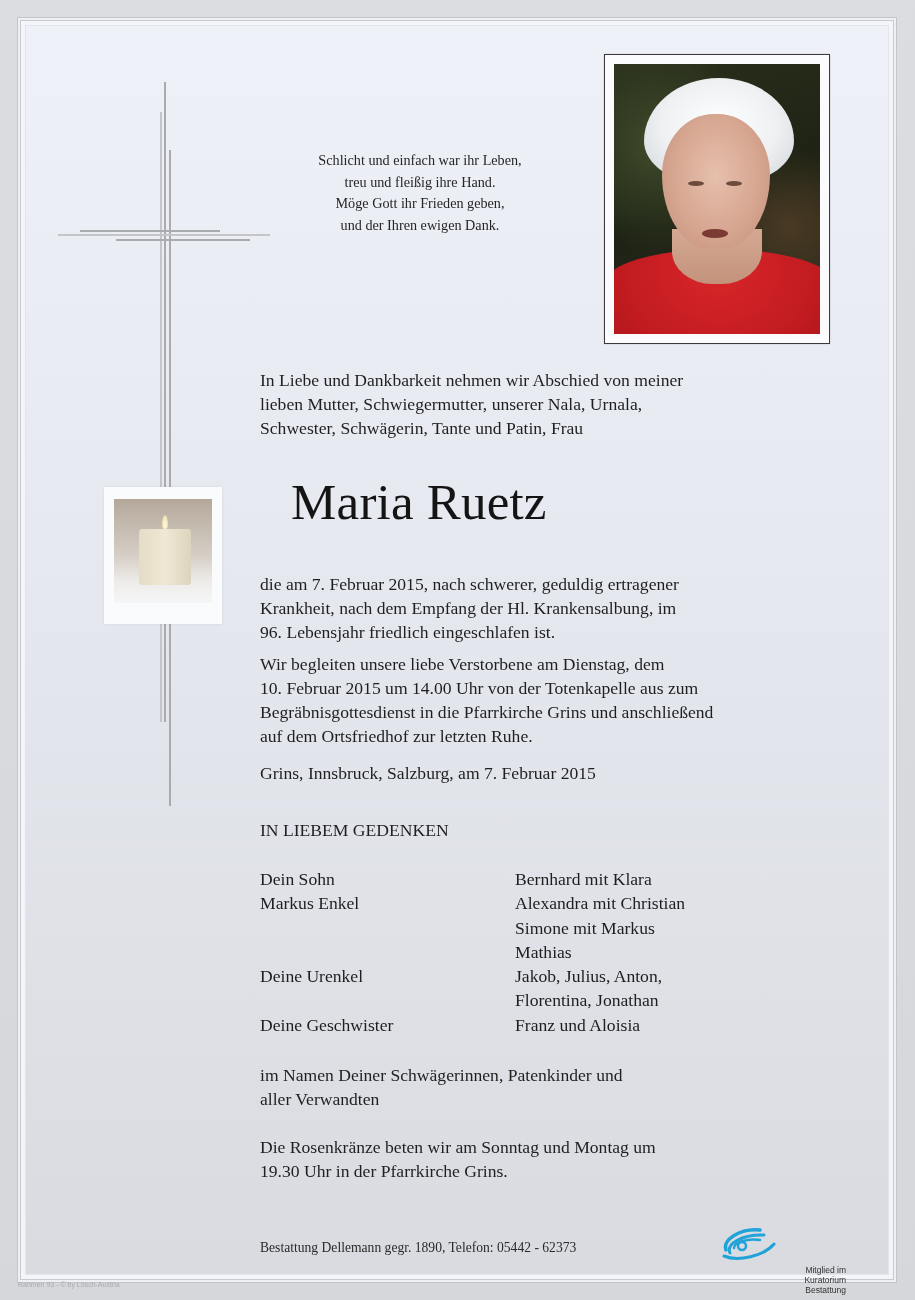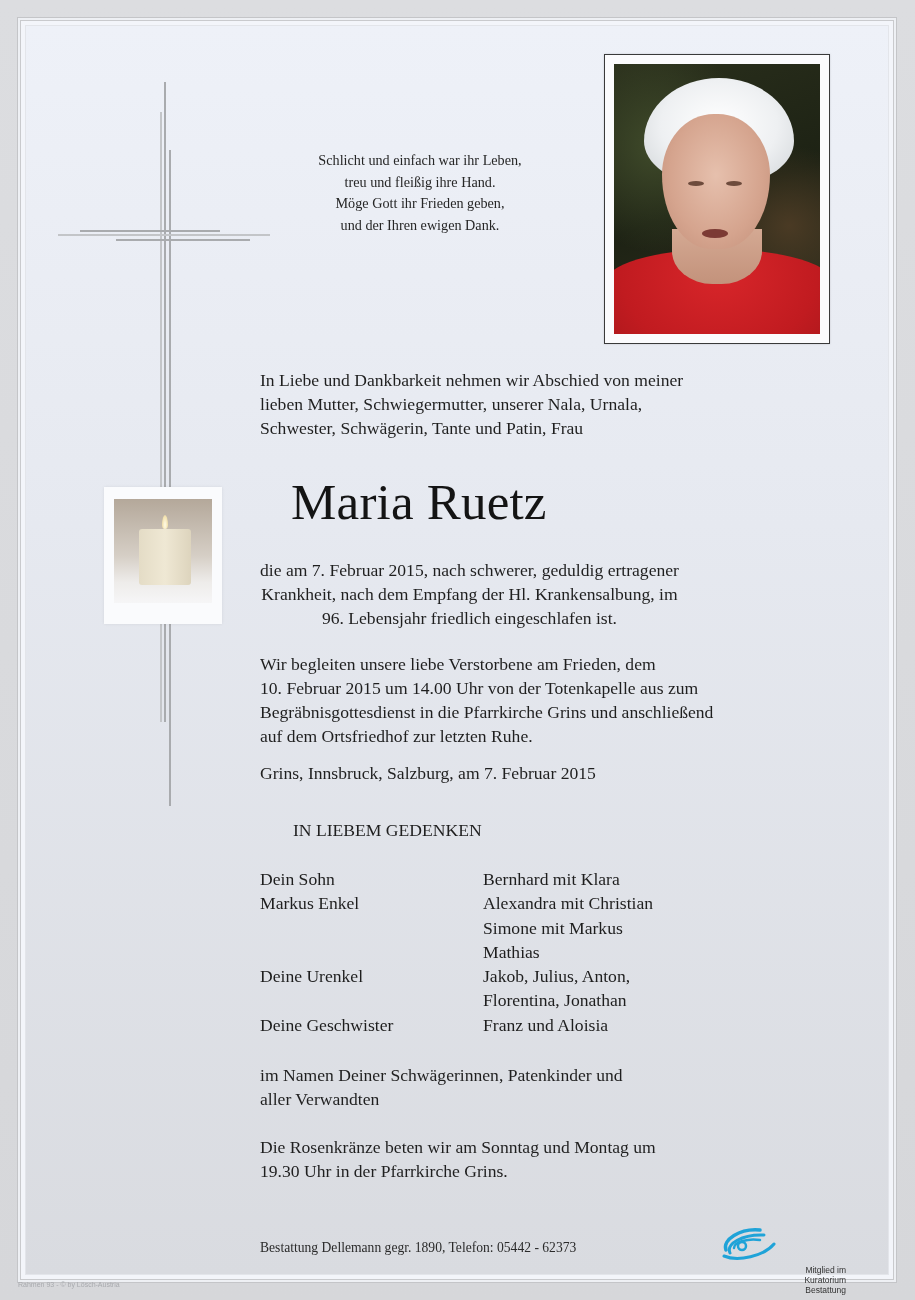--- a/index.html
+++ b/index.html
@@ -95,27 +95,27 @@
     position: absolute; left: 48px; top: 16px; width: 6px; height: 14px;
     background: radial-gradient(ellipse at 50% 70%, #fffbe8 0%, #f4e3b0 60%, rgba(244,227,176,0) 100%);
     border-radius: 50% 50% 50% 50% / 70% 70% 30% 30%;
   }
 
   
   .body-text { left: 260px; font-size: 17.6px; line-height: 24px; color: #1f1f1f; }
   .body-text div { white-space: nowrap; }
   .intro { top: 368px; }
   .name { left: 259px; top: 470px; font-size: 51px; line-height: 64px; color: #141414; letter-spacing: 0.2px; white-space: nowrap; margin-left: 32px; }
-  .death { top: 558px; text-align: center; }
+  .death { top: 572px; }
   .funeral { top: 652px; }
   .place-date { top: 761px; }
   .memorial { top: 818px; }
 
   .mourners { left: 260px; top: 867px; font-size: 17.6px; line-height: 24.3px; }
-  .m-row { display: flex; }
+  .m-row { display: flex; gap: 32px; }
   .m-rel { width: 223px; white-space: nowrap; }
   .m-names { white-space: nowrap; }
 
   .behalf { top: 1063px; }
   .rosary { top: 1135px; }
 
   .footer-text { left: 260px; top: 1239px; font-size: 13.6px; line-height: 18px; color: #2a2a2a; white-space: nowrap; }
 
   .logo { left: 720px; top: 1222px; width: 135px; height: 40px; }
   .logo-text { position: absolute; left: 48px; top: 2px; font-family: "Liberation Sans", sans-serif; font-size: 8.5px; line-height: 10px; color: #333; text-align: right; width: 78px; margin-top: 41px; }
@@ -174,29 +174,29 @@
 
 <div class="abs name">Maria Ruetz</div>
 
 <div class="abs body-text death">
   <div>die am 7. Februar 2015, nach schwerer, geduldig ertragener</div>
   <div>Krankheit, nach dem Empfang der Hl. Krankensalbung, im</div>
   <div>96. Lebensjahr friedlich eingeschlafen ist.</div>
 </div>
 
 <div class="abs body-text funeral">
-  <div>Wir begleiten unsere liebe Verstorbene am Frieden, dem</div>
+  <div>Wir begleiten unsere liebe Verstorbene am Dienstag, dem</div>
   <div>10. Februar 2015 um 14.00 Uhr von der Totenkapelle aus zum</div>
   <div>Begräbnisgottesdienst in die Pfarrkirche Grins und anschließend</div>
   <div>auf dem Ortsfriedhof zur letzten Ruhe.</div>
 </div>
 
 <div class="abs body-text place-date" style="white-space:nowrap;">Grins, Innsbruck, Salzburg, am 7. Februar 2015</div>
 
-<div class="abs body-text memorial" style="white-space:nowrap;margin-left:33px;">IN LIEBEM GEDENKEN</div>
+<div class="abs body-text memorial" style="white-space:nowrap;">IN LIEBEM GEDENKEN</div>
 
 <div class="abs mourners">
   <div class="m-row">
     <div class="m-rel">Dein Sohn</div>
     <div class="m-names">
       <div>Bernhard mit Klara</div>
     </div>
   </div>
   <div class="m-row">
     <div class="m-rel">Markus Enkel</div>

